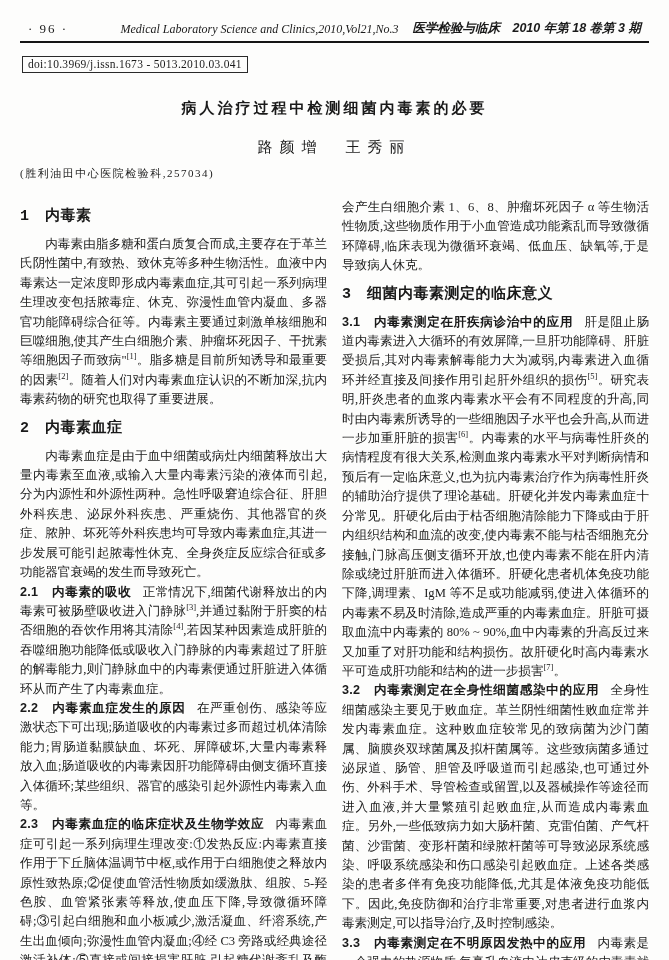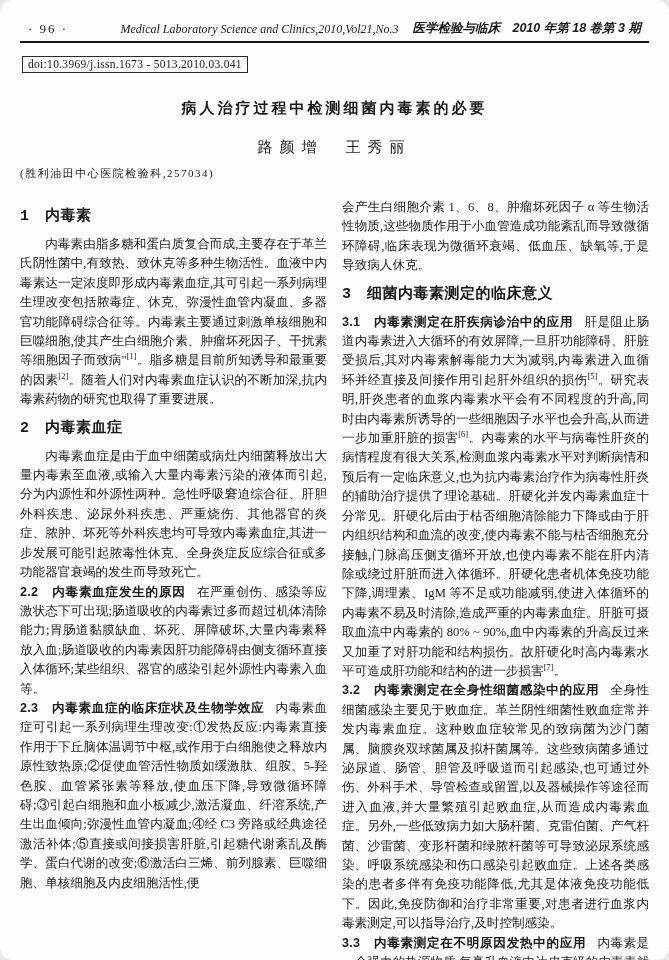--- a/index.html
+++ b/index.html
@@ -7,21 +7,20 @@
   body { font-family: "Liberation Serif", serif; }
   .page {
     position: relative;
     width: 669px;
     height: 960px;
     margin: 0 auto;
     background: #fdfdfc;
     color: #1a1a1a;
     padding: 16px 20px 0 20px;
     overflow: hidden;
-    border-radius: 13px;
   }
   
   .hdr {
     display: flex;
     align-items: baseline;
     justify-content: space-between;
     padding: 4px 8px 3px 8px;
   }
   .hdr .pageno { font-size: 13px; letter-spacing: 2px; white-space: nowrap; }
   .hdr .jgroup { display: flex; gap: 14px; align-items: flex-end; white-space: nowrap; font-style: italic; }
@@ -109,20 +108,21 @@
   <div class="authors">路颜增　王秀丽</div>
   <div class="affil">(胜利油田中心医院检验科,257034)</div>
 
   <div class="cols">
 
     <div class="col">
       <h3>1　内毒素</h3>
       <p class="indent rich">内毒素由脂多糖和蛋白质复合而成,主要存在于革兰氏阴性菌中,有致热、致休克等多种生物活性。血液中内毒素达一定浓度即形成内毒素血症,其可引起一系列病理生理改变包括脓毒症、休克、弥漫性血管内凝血、多器官功能障碍综合征等。内毒素主要通过刺激单核细胞和巨噬细胞,使其产生白细胞介素、肿瘤坏死因子、干扰素等细胞因子而致病"<sup>[1]</sup>。脂多糖是目前所知诱导和最重要的因素<sup>[2]</sup>。随着人们对内毒素血症认识的不断加深,抗内毒素药物的研究也取得了重要进展。</p>
       <h3>2　内毒素血症</h3>
       <p class="indent rich">内毒素血症是由于血中细菌或病灶内细菌释放出大量内毒素至血液,或输入大量内毒素污染的液体而引起,分为内源性和外源性两种。急性呼吸窘迫综合征、肝胆外科疾患、泌尿外科疾患、严重烧伤、其他器官的炎症、脓肿、坏死等外科疾患均可导致内毒素血症,其进一步发展可能引起脓毒性休克、全身炎症反应综合征或多功能器官衰竭的发生而导致死亡。</p>
+      <p class="sub"><b>2.1　内毒素的吸收</b><span class="rich">正常情况下,细菌代谢释放出的内毒素可被肠壁吸收进入门静脉<sup>[3]</sup>,并通过黏附于肝窦的枯否细胞的吞饮作用将其清除<sup>[4]</sup>,若因某种因素造成肝脏的吞噬细胞功能降低或吸收入门静脉的内毒素超过了肝脏的解毒能力,则门静脉血中的内毒素便通过肝脏进入体循环从而产生了内毒素血症。</span></p>
       <p class="sub"><b>2.2　内毒素血症发生的原因</b><span class="rich">在严重创伤、感染等应激状态下可出现;肠道吸收的内毒素过多而超过机体清除能力;胃肠道黏膜缺血、坏死、屏障破坏,大量内毒素释放入血;肠道吸收的内毒素因肝功能障碍由侧支循环直接入体循环;某些组织、器官的感染引起外源性内毒素入血等。</span></p>
       <p class="sub"><b>2.3　内毒素血症的临床症状及生物学效应</b><span class="rich">内毒素血症可引起一系列病理生理改变:①发热反应:内毒素直接作用于下丘脑体温调节中枢,或作用于白细胞使之释放内原性致热原;②促使血管活性物质如缓激肽、组胺、5-羟色胺、血管紧张素等释放,使血压下降,导致微循环障碍;③引起白细胞和血小板减少,激活凝血、纤溶系统,产生出血倾向;弥漫性血管内凝血;④经 C3 旁路或经典途径激活补体;⑤直接或间接损害肝脏,引起糖代谢紊乱及酶学、蛋白代谢的改变;⑥激活白三烯、前列腺素、巨噬细胞、单核细胞及内皮细胞活性,便</span></p>
     </div>
 
     <div class="col">
       <p class="rich">会产生白细胞介素 1、6、8、肿瘤坏死因子 α 等生物活性物质,这些物质作用于小血管造成功能紊乱而导致微循环障碍,临床表现为微循环衰竭、低血压、缺氧等,于是导致病人休克。</p>
       <h3>3　细菌内毒素测定的临床意义</h3>
       <p class="sub"><b>3.1　内毒素测定在肝疾病诊治中的应用</b><span class="rich">肝是阻止肠道内毒素进入大循环的有效屏障,一旦肝功能障碍、肝脏受损后,其对内毒素解毒能力大为减弱,内毒素进入血循环并经直接及间接作用引起肝外组织的损伤<sup>[5]</sup>。研究表明,肝炎患者的血浆内毒素水平会有不同程度的升高,同时由内毒素所诱导的一些细胞因子水平也会升高,从而进一步加重肝脏的损害<sup>[6]</sup>。内毒素的水平与病毒性肝炎的病情程度有很大关系,检测血浆内毒素水平对判断病情和预后有一定临床意义,也为抗内毒素治疗作为病毒性肝炎的辅助治疗提供了理论基础。肝硬化并发内毒素血症十分常见。肝硬化后由于枯否细胞清除能力下降或由于肝内组织结构和血流的改变,使内毒素不能与枯否细胞充分接触,门脉高压侧支循环开放,也使内毒素不能在肝内清除或绕过肝脏而进入体循环。肝硬化患者机体免疫功能下降,调理素、IgM 等不足或功能减弱,使进入体循环的内毒素不易及时清除,造成严重的内毒素血症。肝脏可摄取血流中内毒素的 80% ~ 90%,血中内毒素的升高反过来又加重了对肝功能和结构损伤。故肝硬化时高内毒素水平可造成肝功能和结构的进一步损害<sup>[7]</sup>。</span></p>
       <p class="sub"><b>3.2　内毒素测定在全身性细菌感染中的应用</b><span class="rich">全身性细菌感染主要见于败血症。革兰阴性细菌性败血症常并发内毒素血症。这种败血症较常见的致病菌为沙门菌属、脑膜炎双球菌属及拟杆菌属等。这些致病菌多通过泌尿道、肠管、胆管及呼吸道而引起感染,也可通过外伤、外科手术、导管检查或留置,以及器械操作等途径而进入血液,并大量繁殖引起败血症,从而造成内毒素血症。另外,一些低致病力如大肠杆菌、克雷伯菌、产气杆菌、沙雷菌、变形杆菌和绿脓杆菌等可导致泌尿系统感染、呼吸系统感染和伤口感染引起败血症。上述各类感染的患者多伴有免疫功能降低,尤其是体液免疫功能低下。因此,免疫防御和治疗非常重要,对患者进行血浆内毒素测定,可以指导治疗,及时控制感染。</span></p>
       <p class="sub"><b>3.3　内毒素测定在不明原因发热中的应用</b><span class="rich">内毒素是一个强力的热源物质,每毫升血液中达皮克级的内毒素就能使人发热。国外学者对一些检查不出菌血症和临床感染的发热的免疫低下儿童作了内毒素检查,其结果是所有发热儿童在发热期间内毒素水平均高于正常儿童,发热恢复后内毒素含</span></p>

